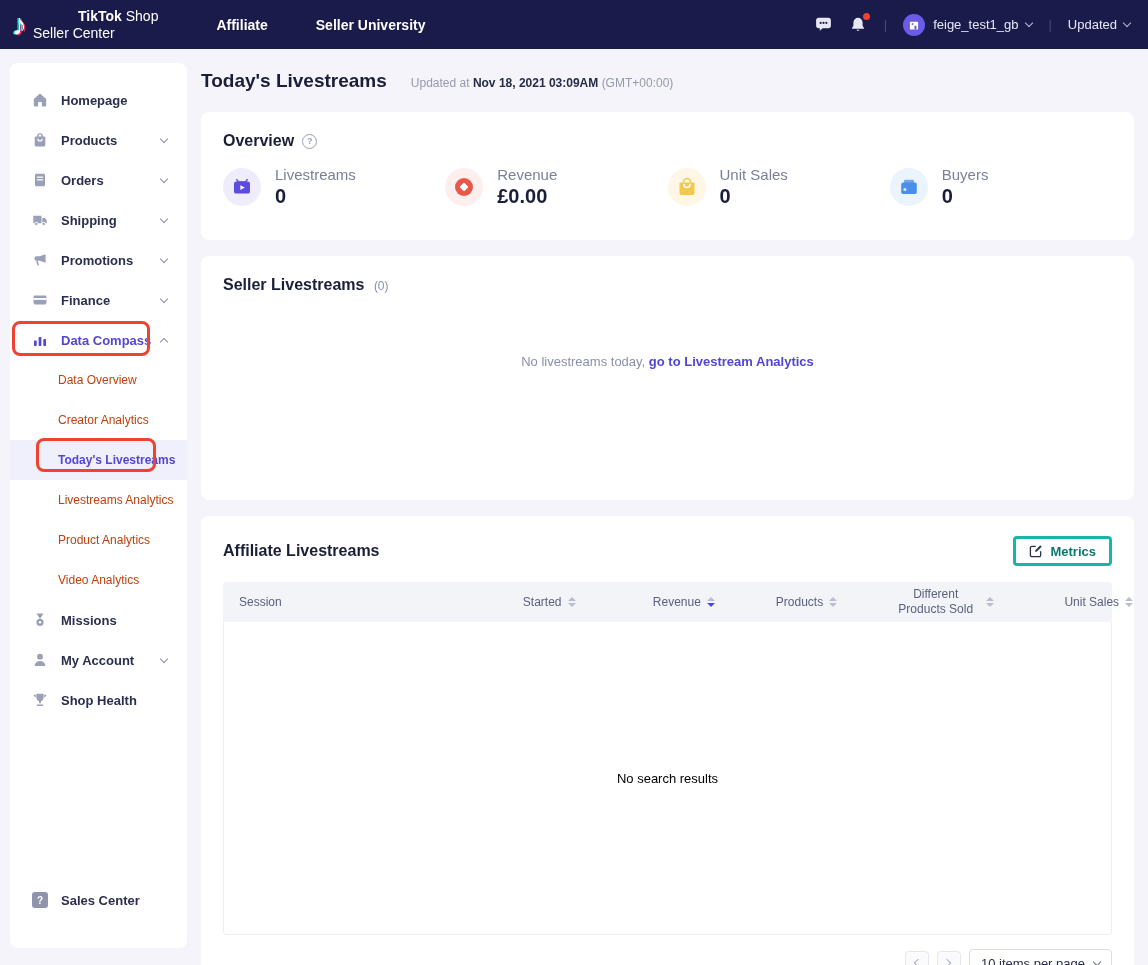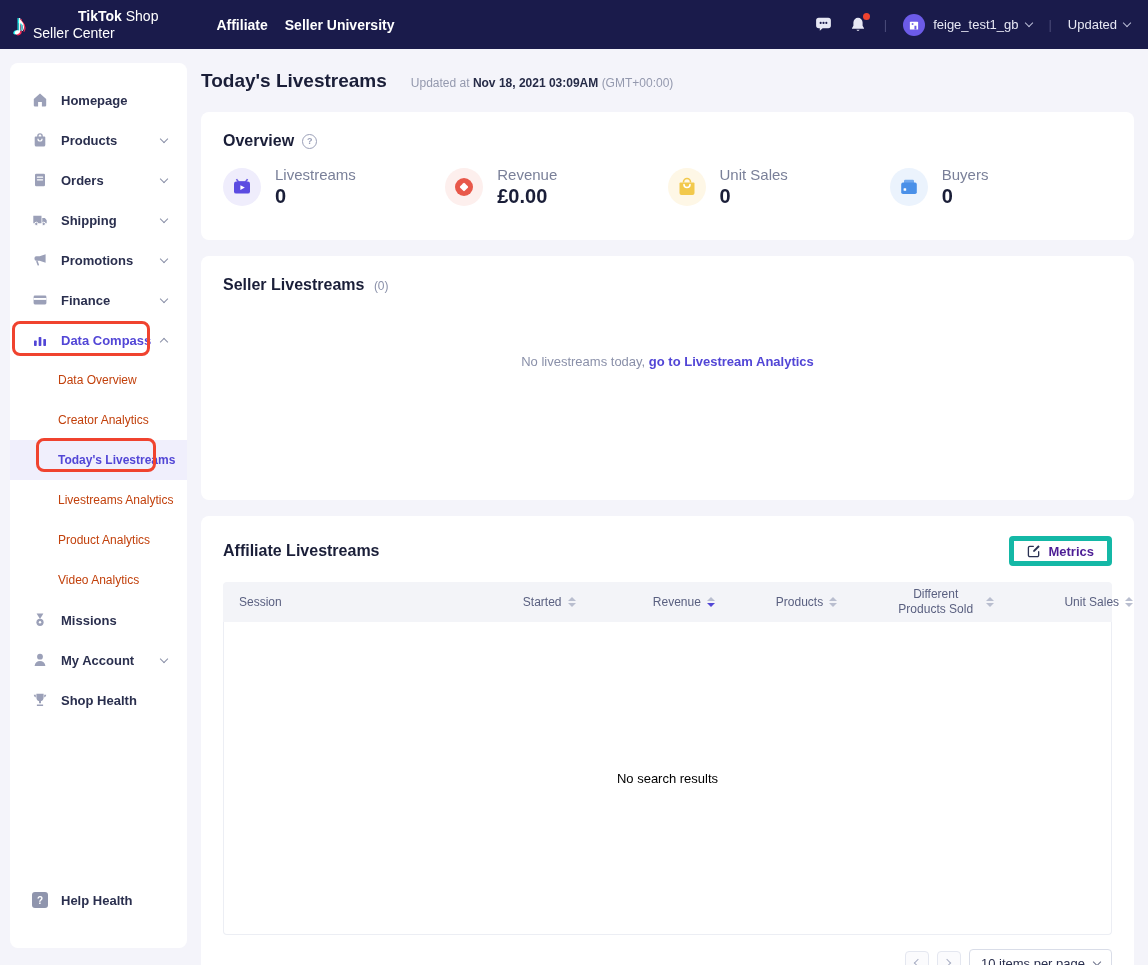--- a/index.html
+++ b/index.html
@@ -6,21 +6,21 @@
   html,body { width:1148px; height:965px; overflow:hidden; }
   body { font-family:"Liberation Sans", sans-serif; background:#F4F4FA; color:#20243F; }
 
   
   .topbar { height:49px; background:#1A1B4B; display:flex; align-items:center; padding:0 18px 0 12px; }
   .logo { display:flex; align-items:center; gap:6px; }
   .logo-note { font-size:30px; color:#fff; font-weight:700; line-height:1;
     text-shadow:-1.5px 0 #25F4EE, 1.5px 1px #FE2C55; }
   .logo-text { color:#fff; line-height:1.15; font-size:14px; }
   .logo-text .b { font-weight:800;margin-left:45px; }
-  .topnav { display:flex; gap:17px; margin-left:58px; }
+  .topnav { display:flex; gap:48px; margin-left:58px; }
   .topnav a { color:#fff; font-size:14px; font-weight:700; text-decoration:none; }
   .top-right { margin-left:auto; display:flex; align-items:center; gap:14px; }
   .top-ic { width:20px; height:20px; position:relative; display:flex; align-items:center; justify-content:center; cursor:pointer; }
   .badge-dot { position:absolute; top:-2px; right:-2px; width:7px; height:7px; border-radius:50%; background:#F0432F; }
   .sep { color:#4A4B78; font-size:13px; padding:0 2px; }
   .userchip { display:flex; align-items:center; gap:8px; color:#E7E8F4; font-size:13px; cursor:pointer; }
   .avatar { width:22px; height:22px; border-radius:50%; background:#6C5BE8; display:flex; align-items:center; justify-content:center; }
   .lang { display:flex; align-items:center; gap:7px; color:#E7E8F4; font-size:13px; cursor:pointer; }
   .chev { width:6px; height:6px; border-right:1.5px solid #B9BCD6; border-bottom:1.5px solid #B9BCD6; transform:rotate(45deg); margin-top:-3px; }
 
@@ -76,21 +76,21 @@
   
   .seller { height:244px; margin-bottom:16px; display:flex; flex-direction:column; }
   .count { font-size:12px; color:#8A90A9; font-weight:400; margin-left:5px; }
   .seller-empty { margin-top:60px; text-align:center; font-size:13px; color:#8A90A9; }
   .seller-empty a { color:#5246D6; font-weight:700; text-decoration:none; }
 
   
   .affiliate { height:480px; }
   .aff-head { display:flex; align-items:center; justify-content:space-between; }
   .metrics-btn { display:flex; align-items:center; gap:7px; height:30px; padding:0 13px; background:#fff;
-    border:5px solid #14b8a6; border-radius:4px; font-size:13px; font-weight:700; color:#4c1d95; cursor:pointer; }
+    border:3px solid #14b8a6; border-radius:4px; font-size:13px; font-weight:700; color:#0f766e; cursor:pointer; }
   .tbl { margin-top:16px; }
   .tbl-head { display:grid; grid-template-columns:26% 10% 13% 11% 15% 13% 12%; align-items:center;
     height:40px; background:#F3F4F8; border-radius:4px 4px 0 0; padding:0 16px; font-size:12px; color:#5A6080;gap:28px; }
   .th { display:flex; align-items:center; justify-content:flex-end; text-align:right; }
   .th.left { justify-content:flex-start; text-align:left; }
   .th .wrap2 { display:inline-block; max-width:88px; text-align:center; line-height:1.25; }
   .sort { display:inline-flex; flex-direction:column; gap:2px; margin-left:6px; }
   .sort i { width:0; height:0; border-left:4px solid transparent; border-right:4px solid transparent; }
   .sort .up { border-bottom:4px solid #B9BECF; }
   .sort .down { border-top:4px solid #B9BECF; }
@@ -273,21 +273,21 @@
       <span class="sic">
           <svg width="16" height="16" viewBox="0 0 16 16">
             <path d="M4.4 1.8h7.2v3.6a3.6 3.6 0 0 1-7.2 0zM1.8 2.8h2v2.6A2.6 2.6 0 0 1 1.8 3zM14.2 2.8h-2v2.6A2.6 2.6 0 0 0 14.2 3zM7 8.8h2v2.4H7zM4.9 12.4h6.2V14H4.9z"></path>
           </svg>
         </span>
       <span class="slabel">Shop Health</span>
     </div>
     <div class="sidebar-footer">
       <div class="srow">
         <span class="help-ic">?</span>
-        <span class="slabel">Help Health</span>
+        <span class="slabel">Sales Center</span>
       </div>
     </div>
     <div class="anno anno1"></div>
     <div class="anno anno2"></div>
   </aside>
 
   <main class="main">
     <div class="page-head">
       <h1 class="page-title">Today's Livestreams</h1>
       <div class="updated">

